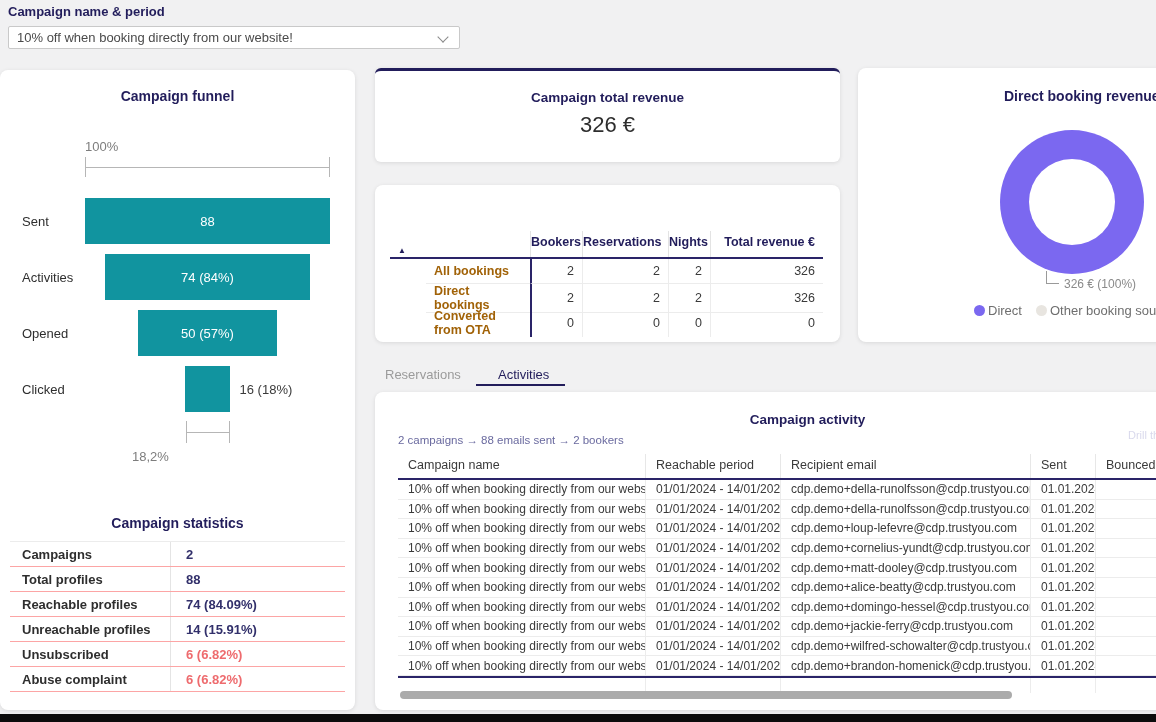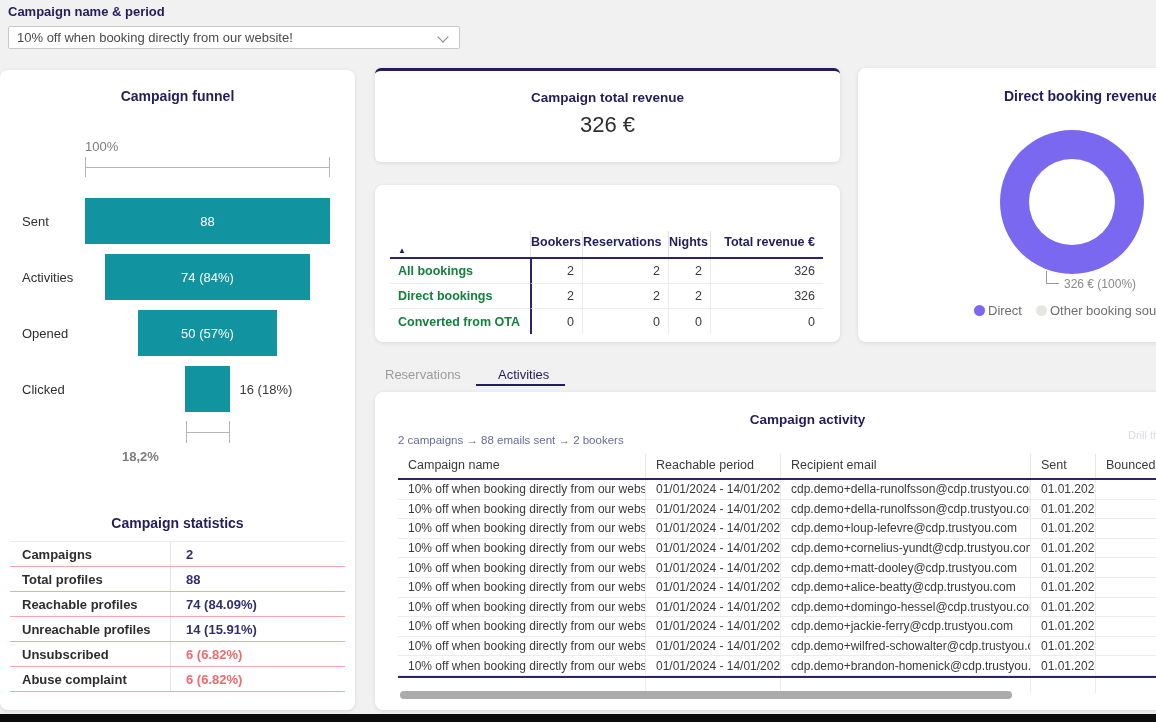--- a/index.html
+++ b/index.html
@@ -38,21 +38,21 @@
   .stats-row .sv.alert { color:#ee6b6e; }
 
   
   .bk-table { position:absolute; left:15px; top:46px; width:433px; font-size:12.5px; }
   .bk-head { display:grid; grid-template-columns:140px 52px 86px 42px 1fr; border-bottom:2px solid #2a2468; }
   .bk-head > div { padding:4px 8px 8px 0; text-align:right; font-weight:bold; color:#221d5b; border-left:1px solid #e3e3e3; position:relative; }
   .bk-head > div:first-child { border-left:none; text-align:left; }
   .bk-sort { position:absolute; left:8px; bottom:2px; font-size:8px; color:#221d5b; }
   .bk-row { display:grid; grid-template-columns:140px 52px 86px 42px 1fr; height:25px; }
   .bk-row > div { display:flex; align-items:center; justify-content:flex-end; padding-right:8px; color:#3a3a3a; border-left:1px solid #ececec; border-bottom:1px solid #ececec; }
-  .bk-row > div:first-child { justify-content:flex-start; padding-left:8px; font-weight:bold; color:#15803d; border-left:none; }
+  .bk-row > div:first-child { justify-content:flex-start; padding-left:8px; font-weight:bold; color:#a16207; border-left:none;margin-left:36px; }
   .bk-row > div:nth-child(2) { border-left:2px solid #2a2468; }
   .bk-row:last-child > div { border-bottom:none; }
 
   
   .donut { position:absolute; left:142px; top:62px; width:144px; height:144px; border-radius:50%; background:#7b68f0; cursor:pointer; }
   .donut-hole { position:absolute; left:29px; top:29px; width:86px; height:86px; border-radius:50%; background:#fff; }
   .callout-elbow { position:absolute; left:188px; top:203px; width:13px; height:13px; border-left:1px solid #9a9a9a; border-bottom:1px solid #9a9a9a; }
   .callout-text { position:absolute; left:206px; top:209px; font-size:12px; color:#8a8a8a; white-space:nowrap; }
   .legend { position:absolute; left:116px; top:235px; display:flex; align-items:center; gap:14px; white-space:nowrap; }
   .legend-item { display:flex; align-items:center; gap:3px; cursor:pointer; }
@@ -120,21 +120,21 @@
         </div>
         <div class="funnel-row">
           <span class="flabel">Clicked</span>
           <div class="bar-area">
             <div class="fbar" style="width: 44.1px;"></div>
             <span class="fout" style="left: 154.55px;">16 (18%)</span>
           </div>
         </div>
       </div>
     <div class="bracket-h" style="left:186px; width:44px; top:351px; height:22px;"></div>
-    <div class="bracket-label" style="left:122px; width:145px; top:379px;font-weight:bold;">18,2%</div>
+    <div class="bracket-label" style="left:132px; width:145px; top:379px;">18,2%</div>
 
     <div class="card-title" style="top:445px;">Campaign statistics</div>
     <div class="stats-table" style="top:471px;" id="stats-table">
         <div class="stats-row">
           <div class="sl">Campaigns</div>
           <div class="sv">2</div>
         </div>
         <div class="stats-row">
           <div class="sl">Total profiles</div>
           <div class="sv">88</div>

